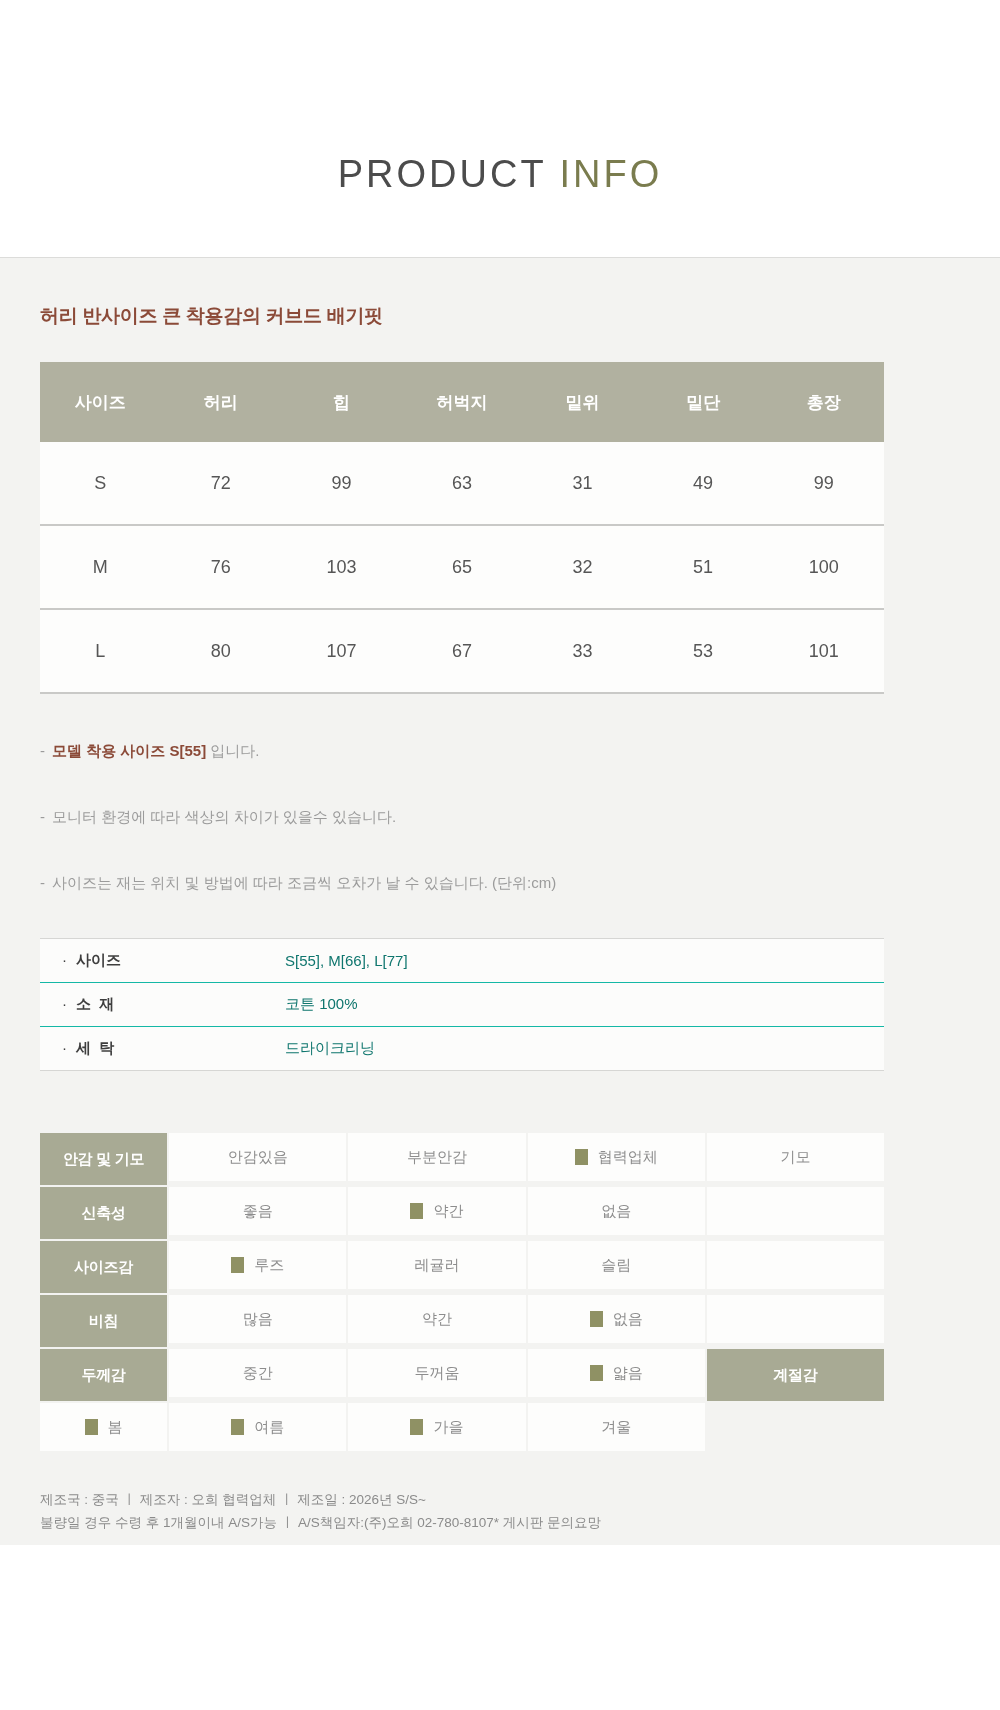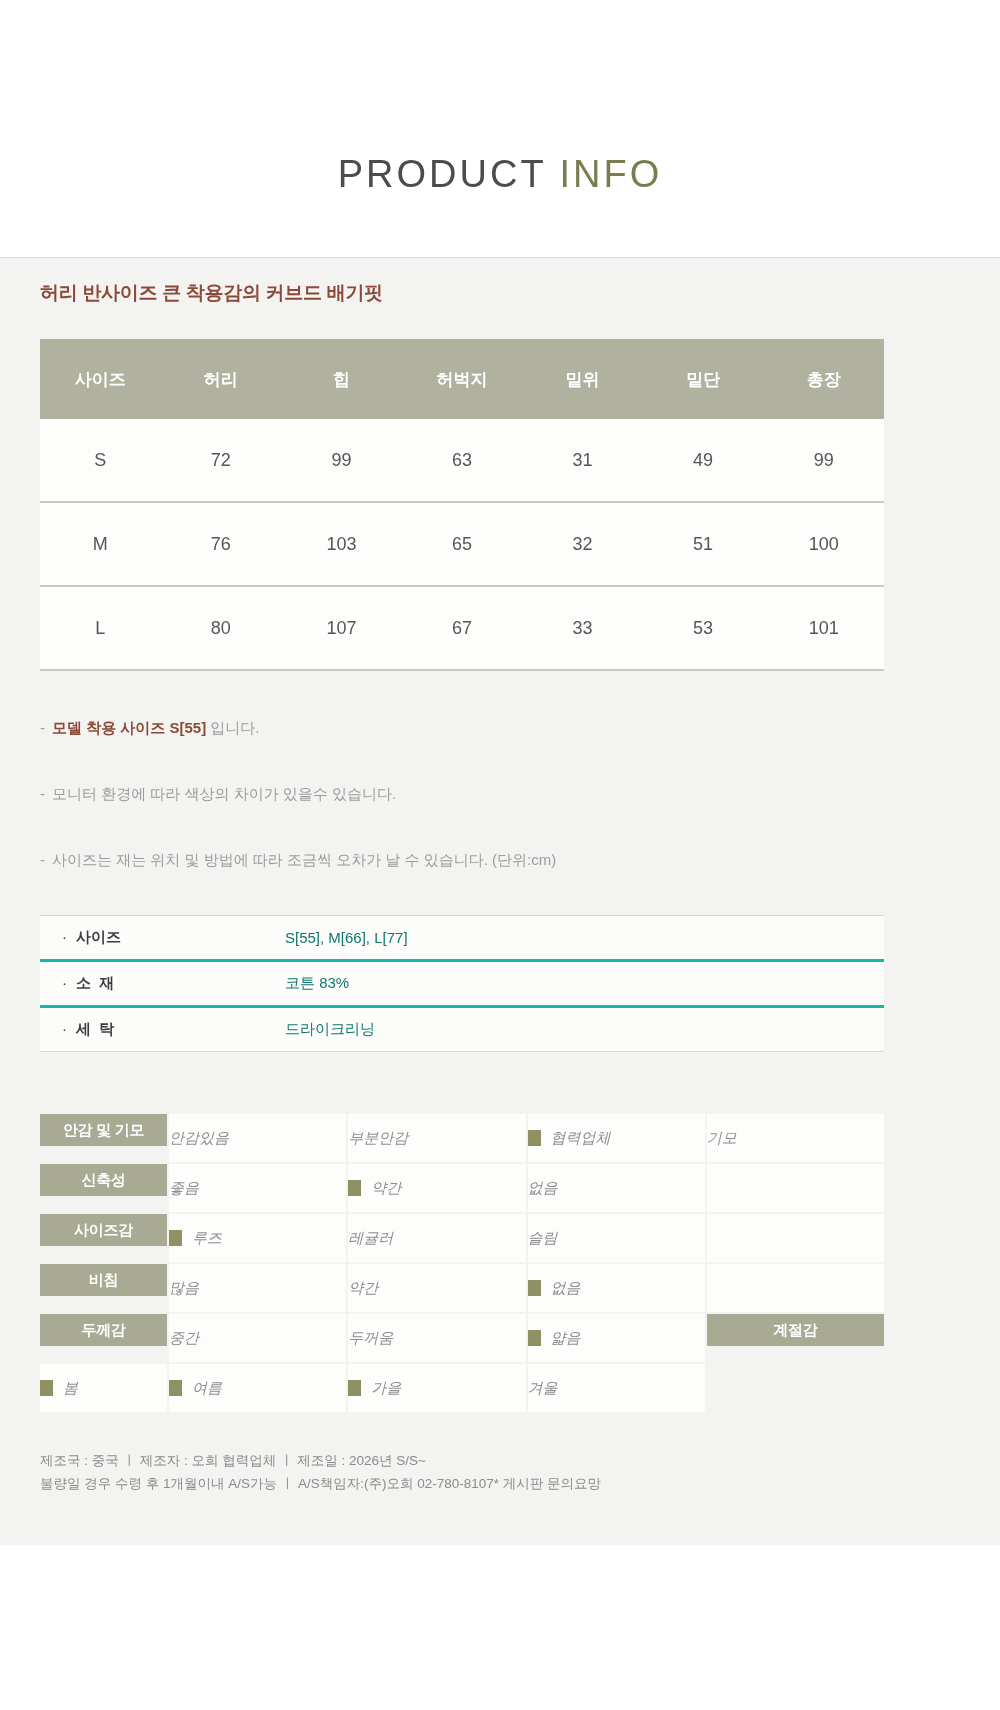--- a/index.html
+++ b/index.html
@@ -7,53 +7,53 @@
   .page { width:1000px; height:1710px; background:#ffffff; overflow:hidden; position:relative; }
 
   
   .title-section { height:257px; box-sizing:border-box; padding-top:92px;
     display:flex; align-items:center; justify-content:center;border-radius:12px; }
   .page-title { font-size:38px; letter-spacing:3px; color:#4c4c4c; font-weight:400; white-space:pre; }
   .page-title .accent { color:#7a7c4e; }
 
   
   .content { box-sizing:border-box; width:1000px; height:1288px; background:#f3f3f1;
-    border-top:1px solid #dcdcda; padding:22px 40px 0 40px; overflow:hidden; }
+    border-top:1px solid #dcdcda; padding:45px 40px 0 40px; overflow:hidden; }
 
   .tagline { color:#8b4a38; font-size:19px; font-weight:700; margin:0 0 33px 0; letter-spacing:-0.3px; }
 
   
   .size-table { width:844px; }
   .size-thead { display:grid; grid-template-columns:repeat(7,1fr); background:#b1b1a0; height:80px; align-items:center; }
   .size-thead .hcell { text-align:center; color:#ffffff; font-size:17px; font-weight:700; }
   .size-trow { display:grid; grid-template-columns:repeat(7,1fr); height:82px; align-items:center;
     background:#fdfdfc; border-bottom:2px solid #c9c9c7; }
   .size-trow .cell { text-align:center; color:#565656; font-size:18px; }
 
   
   .notes { margin-top:44px; }
   .note-line { color:#9b9b9b; font-size:15px; line-height:19px; margin-bottom:11px;margin-top:47px; }
   .note-line .dash { margin-right:7px; }
   .note-line .bold { color:#8b4a38; font-weight:700; }
 
   
   .details { margin-top:46px; width:844px; border-top:1px solid #d6d6d4; border-bottom:1px solid #d6d6d4; }
-  .detail-row { display:flex; align-items:center; height:43px; background:#fcfcfb; border-bottom:3px solid #14b8a6; }
+  .detail-row { display:flex; align-items:center; height:43px; background:#fcfcfb; border-bottom:1px solid #14b8a6; }
   .detail-row:last-child { border-bottom:none; }
   .detail-label { width:223px; box-sizing:content-box; padding-left:22px; font-size:15px; font-weight:700;
     color:#3e3e3e; white-space:pre; }
   .detail-label .bullet { margin-right:9px; font-weight:400; }
   .detail-value { font-size:15px; color:#0f766e; }
 
   
   .attr-grid { margin-top:62px; width:844px; display:grid; grid-template-columns:127px 1fr 1fr 1fr 1fr; gap:2px; }
-  .attr-label { background:#a8aa94; color:#ffffff; font-weight:700; font-size:15px; height:32px;
+  .attr-label { background:#a8aa94; color:#ffffff; font-weight:700; font-size:15px; height:52px;
     display:flex; align-items:center; justify-content:center; letter-spacing:-0.3px; }
   .attr-cell { background:#fdfdfc; color:#8d8d8d; font-size:15px; height:48px;
-    display:flex; align-items:center; justify-content:flex-start;font-style:italic; }
+    display:flex; align-items:center; justify-content:center; }
   .marker { width:13px; height:16px; background:#8f9164; margin-right:10px; flex:0 0 auto; }
 
   
   .footer { margin-top:37px; color:#8b8b8b; font-size:13.5px; line-height:23px; }
 </style>
 </head>
 <body>
 
 <div class="page">
 
@@ -112,21 +112,21 @@
       <div class="note-line"><span class="dash">-</span><span>사이즈는 재는 위치 및 방법에 따라 조금씩 오차가 날 수 있습니다. (단위:cm)</span></div>
     </div>
 
     <div class="details">
       <div class="detail-row">
         <div class="detail-label"><span class="bullet">·</span><span>사이즈</span></div>
         <div class="detail-value">S[55],  M[66],  L[77]</div>
       </div>
       <div class="detail-row">
         <div class="detail-label"><span class="bullet">·</span><span>소  재</span></div>
-        <div class="detail-value">코튼 83%</div>
+        <div class="detail-value">코튼 100%</div>
       </div>
       <div class="detail-row">
         <div class="detail-label"><span class="bullet">·</span><span>세  탁</span></div>
         <div class="detail-value">드라이크리닝</div>
       </div>
     </div>
 
     <div class="attr-grid">
 
       <div class="attr-label">안감 및 기모</div>

